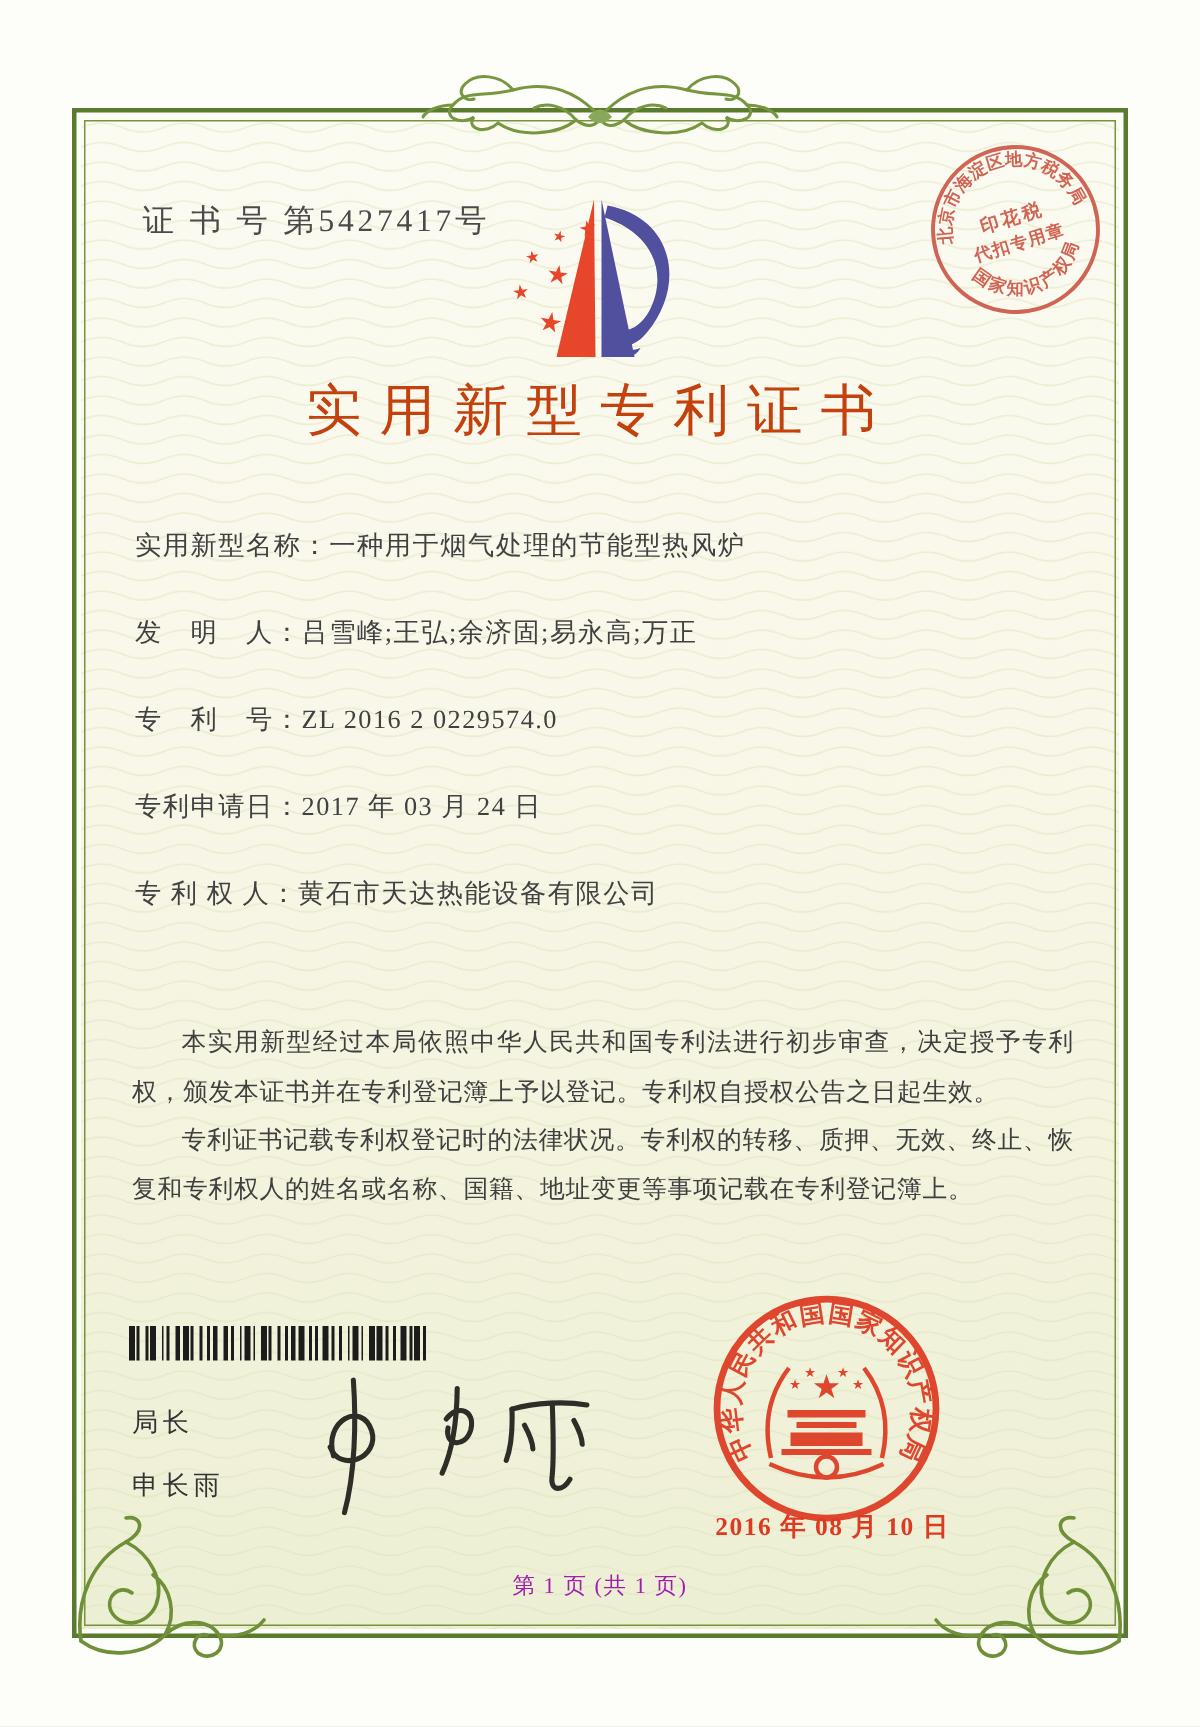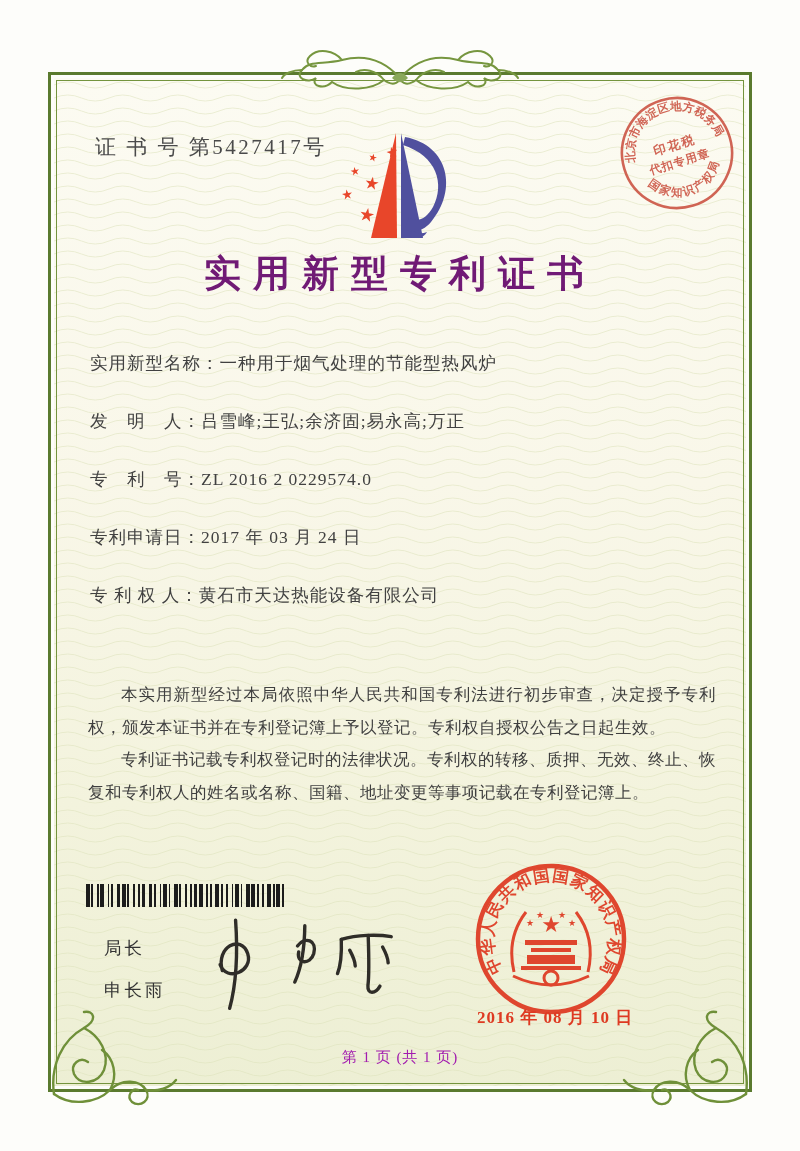--- a/index.html
+++ b/index.html
@@ -23,36 +23,36 @@
     position:absolute; left:56px; top:80px; width:688px; height:1004px;
     border:1.5px solid #74943e; box-sizing:border-box; z-index:1;
   }
   .cert-no{
     position:absolute; left:95px; top:133px; z-index:2;
     font-size:21px; letter-spacing:2.5px; color:#4a4a4a;
   }
   .logo{position:absolute; left:326px; top:128px; z-index:2;}
   .title{
     position:absolute; left:0; top:249px; width:800px; text-align:center; z-index:2;
-    font-size:37px; font-weight:bold; letter-spacing:12px; color:#701a75;
+    font-size:37px; font-weight:normal; letter-spacing:12px; color:#c2410c;
   }
   .fields{position:absolute; left:90px; top:347px; width:630px; z-index:2;}
   .field-row{font-size:17.5px; line-height:33px; margin-bottom:25px; letter-spacing:1px; color:#414141; white-space:nowrap;}
   .field-label{display:inline-block;}
   .paragraphs{position:absolute; left:88px; top:679px; width:628px; z-index:2;}
   .paragraphs p{
     margin:0; font-size:16.5px; line-height:32.5px; text-indent:2em;
     text-align:justify; letter-spacing:.5px; color:#3f3f3f;
   }
   .barcode{
     position:absolute; left:86px; top:884px; height:23px; z-index:2;
     display:flex; align-items:stretch;
   }
   .barcode .b{height:100%;}
-  .director{position:absolute; left:104px; top:936px; z-index:2; font-size:17.5px; letter-spacing:3px; color:#333;}
+  .director{position:absolute; left:88px; top:936px; z-index:2; font-size:17.5px; letter-spacing:3px; color:#333;}
   .director div{margin-bottom:18px;}
   .signature{position:absolute; left:192px; top:908px; z-index:2; transform:rotate(-2deg);}
   .seal{position:absolute; left:451px; top:842px; z-index:3; opacity:.93;}
   .seal-date{
     position:absolute; left:455px; top:1006px; width:200px; text-align:center; z-index:3;
     font-size:17px; letter-spacing:1px; font-weight:bold;
   }
   .tax-stamp{position:absolute; left:591px; top:67px; z-index:3; opacity:.85;}
   .footer{
     position:absolute; left:0; top:1048px; width:800px; text-align:center; z-index:2;

